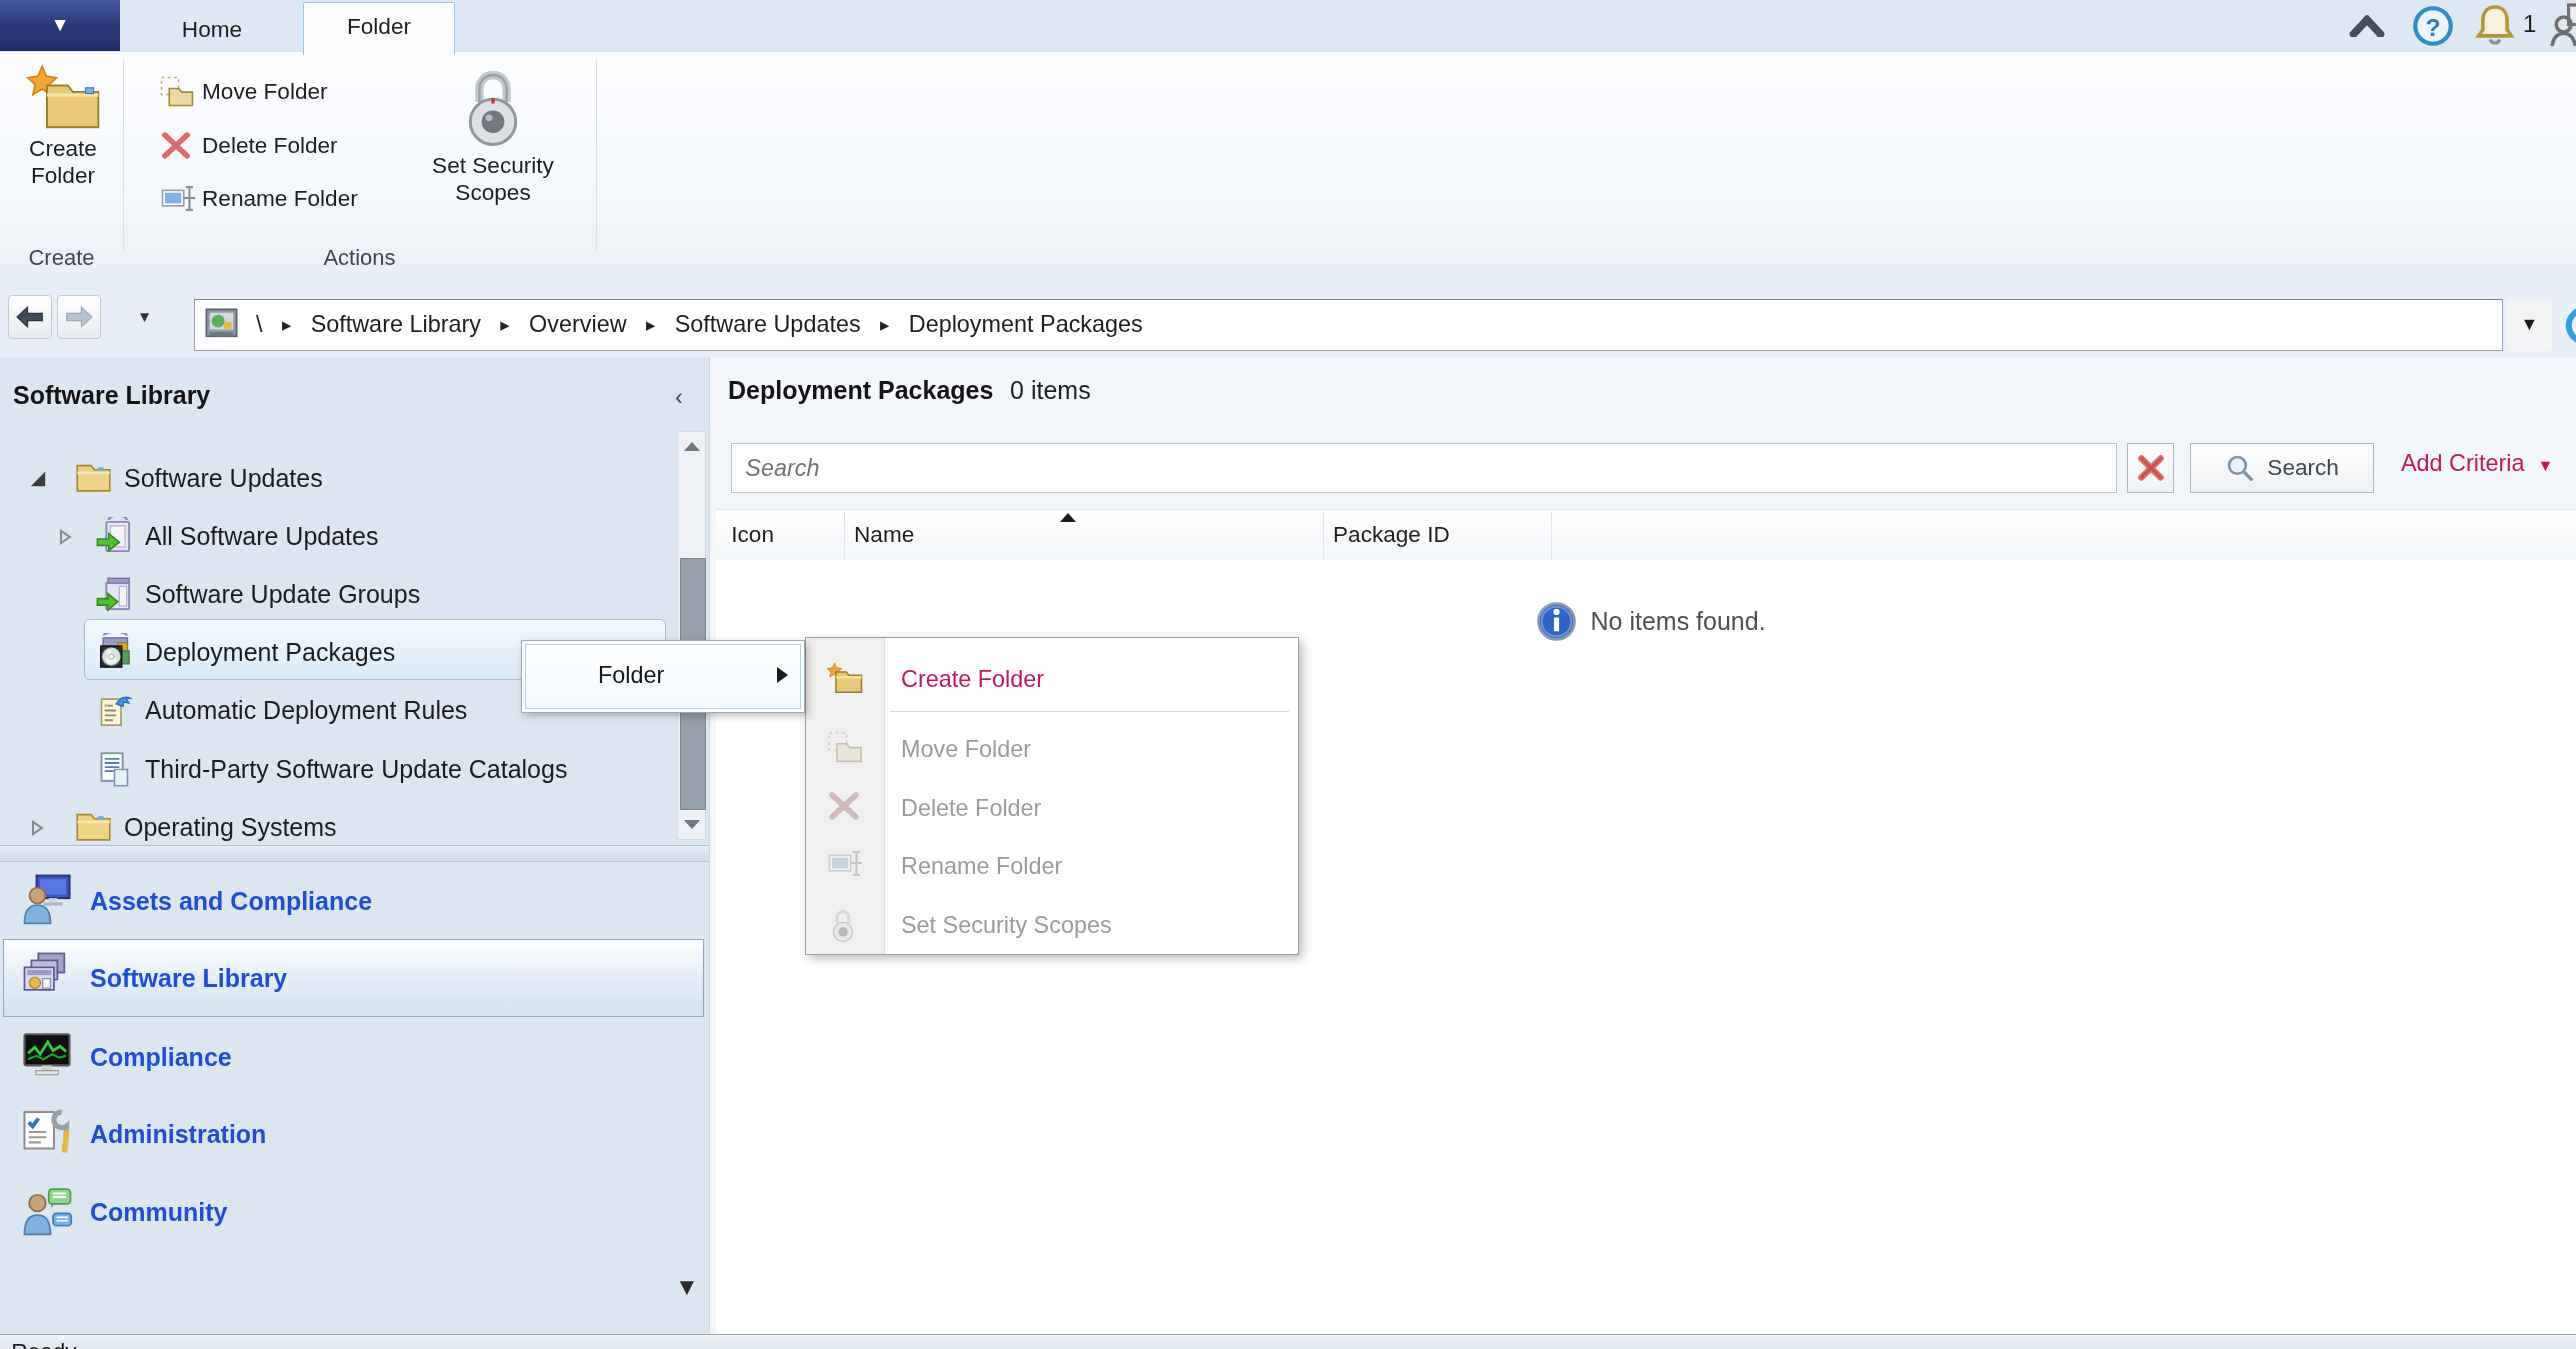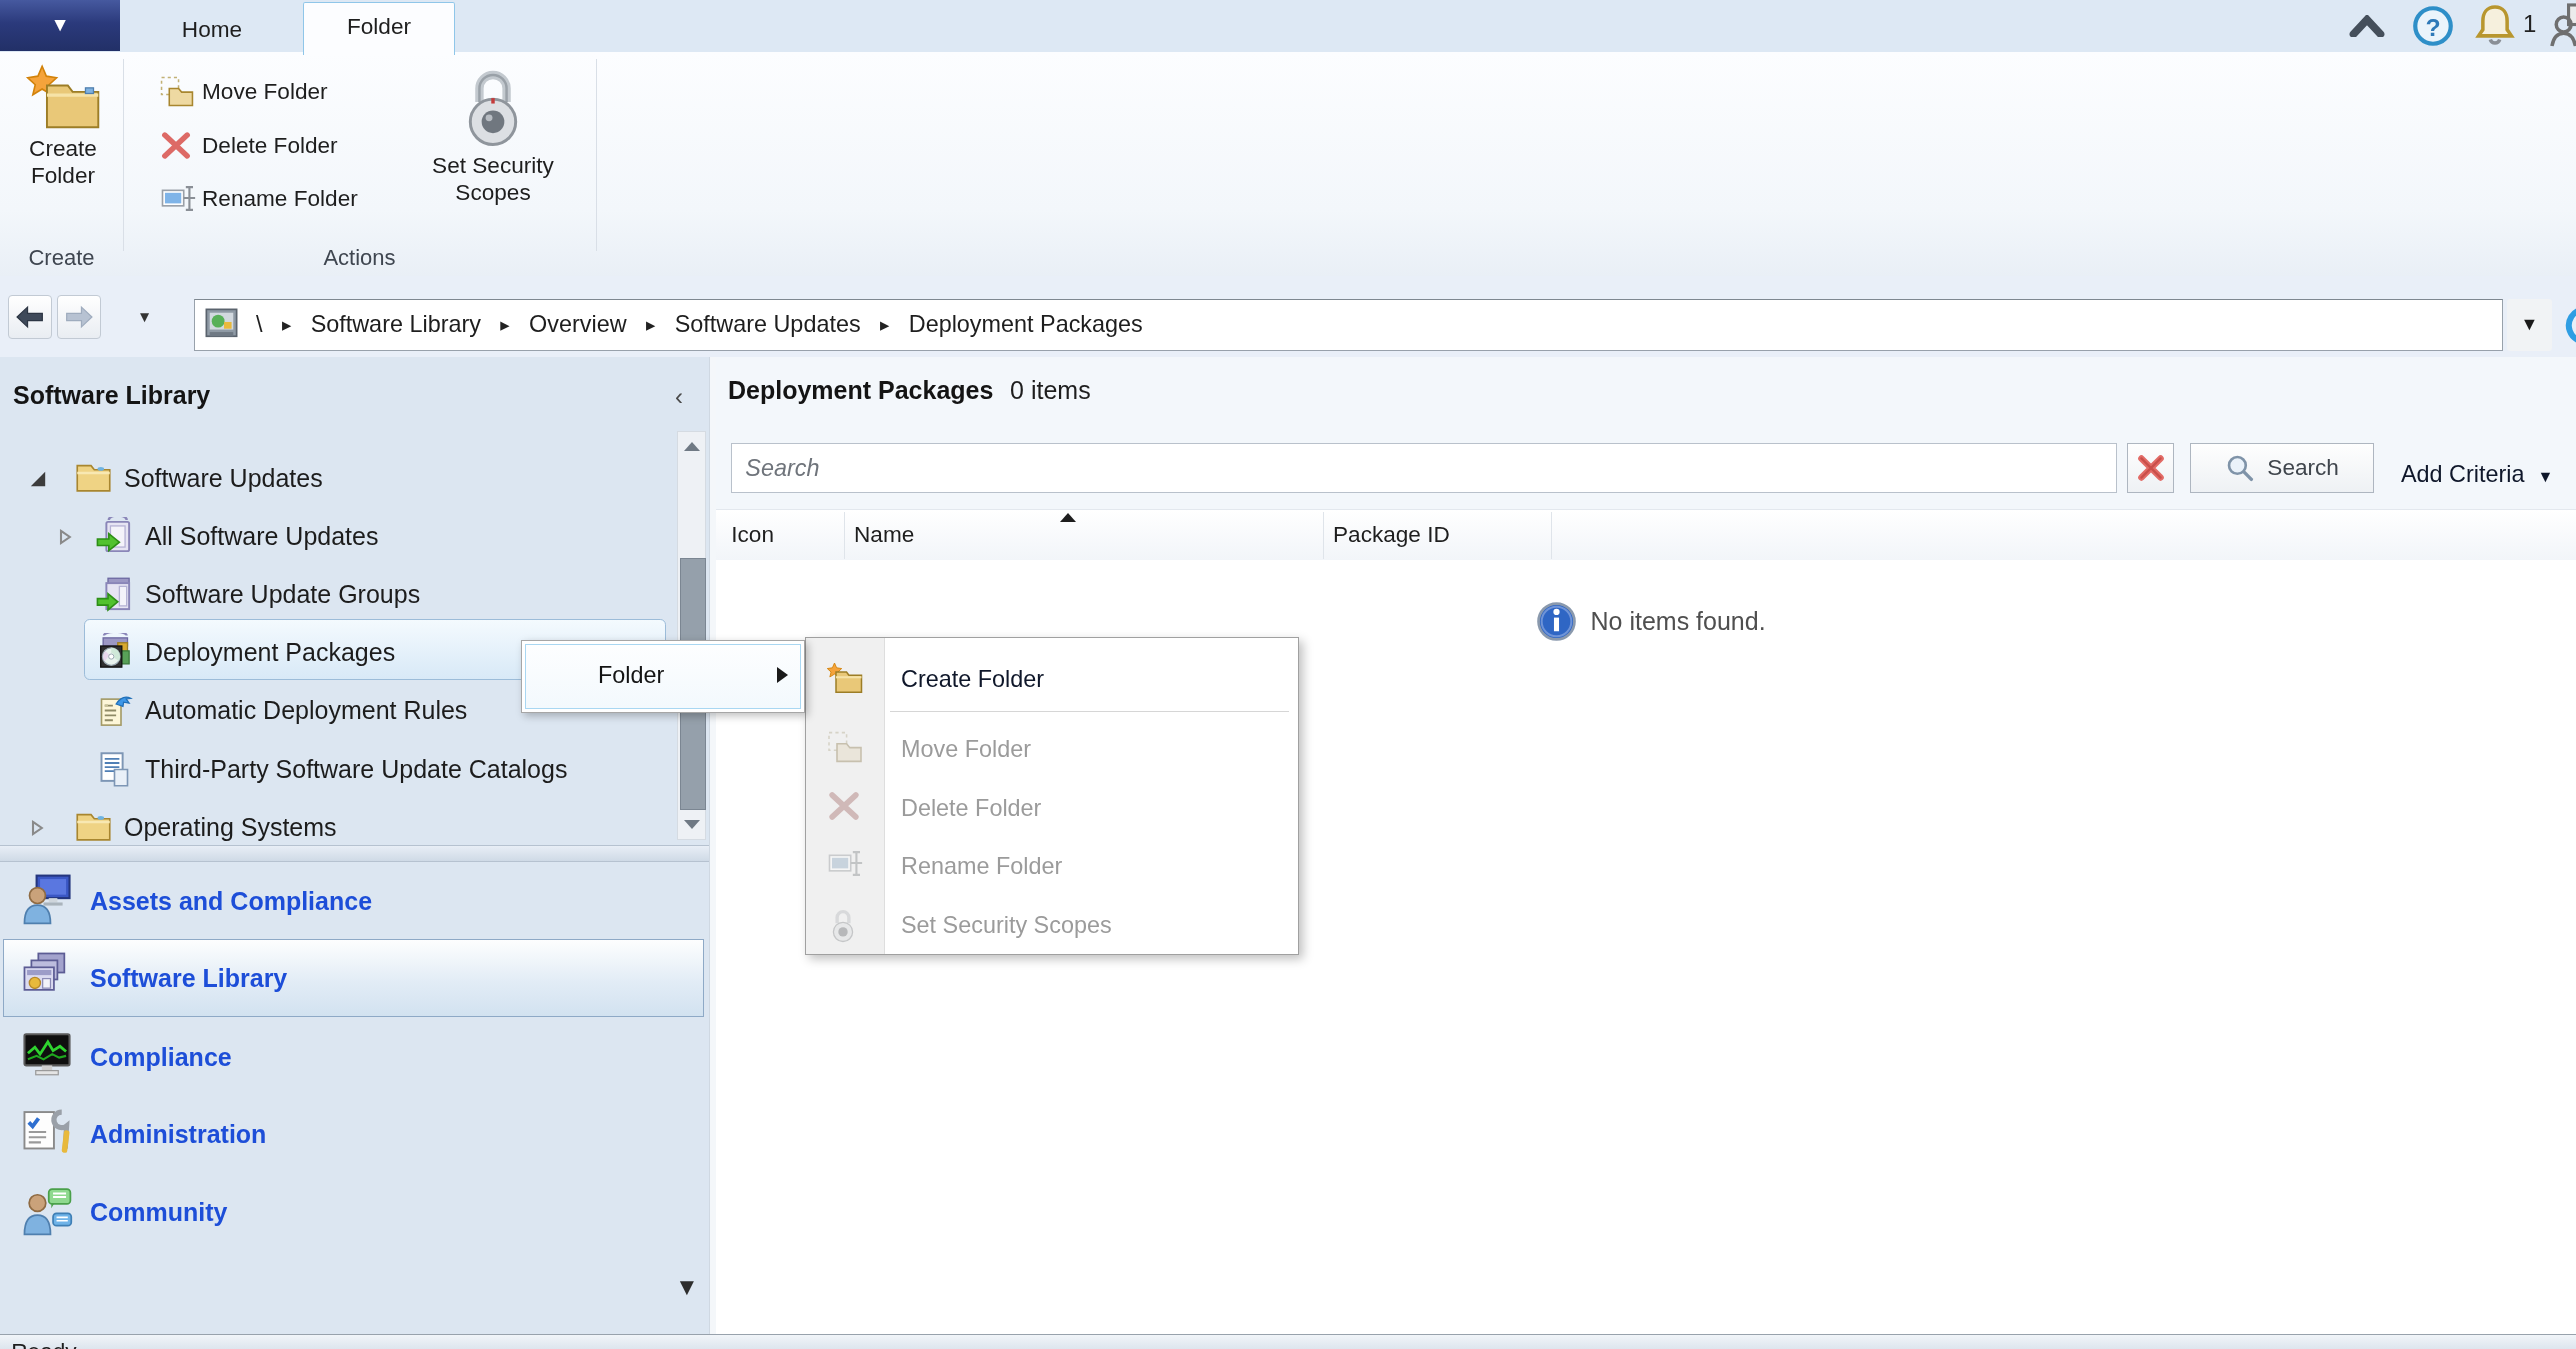--- a/index.html
+++ b/index.html
@@ -79,21 +79,21 @@
   .c-title .t-count{margin-left:9.7px;color:#1e1e1e;}
   .search-input{position:absolute;left:15.3px;top:86px;width:1386px;height:50px;box-sizing:border-box;
                 border:0.8px solid #b9c1cb;background:#fff;font-size:23.4px;padding:0 13px;
                 font-family:"Liberation Sans",sans-serif;color:#1e1e1e;outline:none;}
   .search-input::placeholder{font-style:italic;color:#6f747b;}
   .btnface{border:0.8px solid #aeb6c0;background:linear-gradient(#fefefe,#eef1f4);box-sizing:border-box;
            display:flex;align-items:center;justify-content:center;cursor:pointer;}
   .clear-btn{position:absolute;left:1411px;top:86px;width:47px;height:50px;}
   .search-btn{position:absolute;left:1474px;top:86px;width:184px;height:50px;font-size:22.6px;color:#3f454c;}
   .search-btn .slbl{margin-left:11.3px;}
-  .add-criteria{position:absolute;left:1685px;top:92px;height:50px;line-height:50px;font-size:23.4px;color:#0f172a;cursor:pointer;white-space:nowrap;}
+  .add-criteria{position:absolute;left:1685px;top:81px;height:50px;line-height:50px;font-size:23.4px;color:#be185d;cursor:pointer;white-space:nowrap;}
   .ac-caret{font-size:16px;margin-left:13px;}
   .grid-header{position:absolute;left:0;top:152px;width:1860px;height:50px;
                background:linear-gradient(#ffffff,#f2f5f9);border-top:0.8px solid #e3e8ee;border-bottom:0.8px solid #d5dbe2;}
   .col-label{position:absolute;top:0;line-height:50px;font-size:22.6px;color:#1e1e1e;cursor:pointer;}
   .col-sep{position:absolute;top:1.6px;width:0.8px;height:47px;background:#dfe4ea;}
   .sort-arrow{position:absolute;left:344px;top:3.2px;width:0;height:0;
               border-left:8px solid transparent;border-right:8px solid transparent;border-bottom:9.7px solid #1e1e1e;}
   .list-area{position:absolute;left:0;top:203px;width:1860px;height:775px;background:#fff;}
   .empty-msg{position:absolute;left:821px;top:42px;display:flex;align-items:center;}
   .empty-msg .elbl{margin-left:14.5px;font-size:25px;color:#4f4f4f;}
@@ -105,21 +105,21 @@
                 background:linear-gradient(#fdfeff,#f3f9fd);}
   .flyout-label{position:absolute;left:76px;top:0;line-height:68px;font-size:23.4px;color:#141414;}
   .flyout-arrow{position:absolute;left:255px;top:26px;width:0;height:0;
                 border-top:8px solid transparent;border-bottom:8px solid transparent;border-left:11.3px solid #1a1a1a;}
   .submenu{position:absolute;left:805px;top:637px;width:494px;height:318px;background:#fff;
            border:0.8px solid #a0a0a0;box-shadow:4px 4px 9.7px rgba(0,0,0,.25);z-index:59;box-sizing:border-box;}
   .sub-gutter{position:absolute;left:0;top:0;width:78px;height:100%;background:#f0f0f0;border-right:0.8px solid #dedede;}
   .mi{position:absolute;left:0;width:491px;height:52px;cursor:pointer;}
   .mi .micon{position:absolute;left:21px;top:8px;}
   .mi .mlabel{position:absolute;left:95px;line-height:52px;font-size:23.4px;white-space:nowrap;}
-  .mi-enabled .mlabel{color:#0f172a;}
+  .mi-enabled .mlabel{color:#be185d;}
   .mi-disabled .mlabel{color:#9b9b9b;}
   .mi-disabled .micon{opacity:.45;filter:grayscale(55%);}
   .menu-sep{position:absolute;left:84px;top:73px;width:399px;height:0.8px;background:#d6d6d6;}
 
   
   .statusbar{position:absolute;left:0;top:1334px;width:2576px;height:15.3px;border-top:0.8px solid #98a2ac;
              background:linear-gradient(#f1f5f9,#dce4ed);overflow:hidden;}
   .statusbar span{display:block;margin-left:11.3px;font-size:22.6px;line-height:34px;color:#1e1e1e;}
 </style>
 </head>

